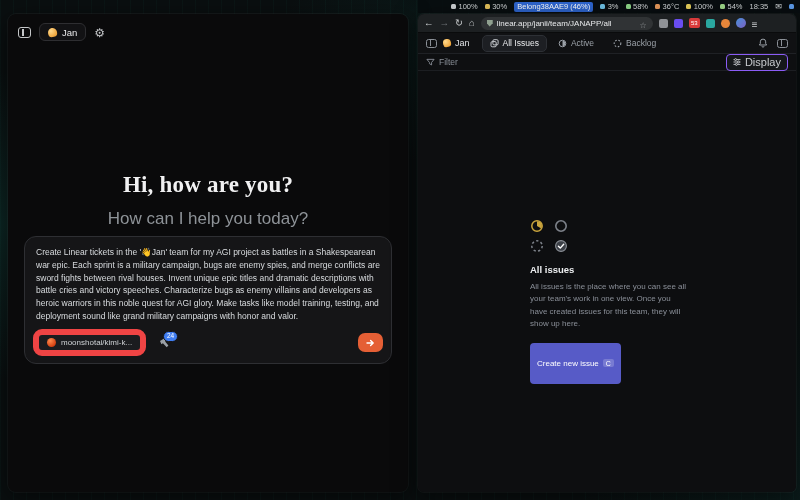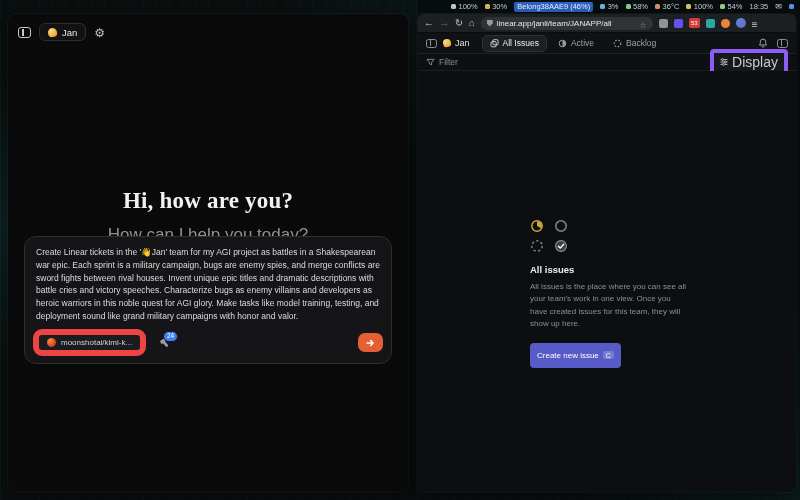--- a/index.html
+++ b/index.html
@@ -39,21 +39,21 @@
   .jan{ left:8px; top:14px; width:400px; height:478px; background:#0a0a0b; }
   .jan-header{ display:flex; align-items:center; gap:8px; padding:9px 10px; }
   .icon-panel{ position:relative; width:13px; height:11px; border:1.2px solid #c4c6c8; border-radius:3px; display:inline-block; }
   .icon-panel::before{ content:""; position:absolute; left:3.4px; top:1px; bottom:1px; width:1.2px; background:#c4c6c8; }
   .jan-pill{ display:inline-flex; align-items:center; gap:5px; border:1px solid #2e2e31;
              background:#121214; border-radius:6px; padding:2.5px 8px; font-size:9.5px; color:#e8e8ea; }
   .wave{ width:9px; height:9px; display:inline-block; border-radius:50% 50% 42% 42%;
          background:radial-gradient(circle at 35% 30%, #ffd98c, #eda43b 75%); transform:rotate(-12deg); }
   .icon-gear::before{ content:"⚙"; font-size:12px; color:#bfc1c4; }
 
-  .jan-hero{ position:absolute; left:0; right:0; top:174px; text-align:center; }
+  .jan-hero{ position:absolute; left:0; right:0; top:158px; text-align:center; }
   .jan-hero h1{ font-family:"Liberation Serif","DejaVu Serif",serif; font-size:23px; font-weight:600; color:#f1f1f2; letter-spacing:0.2px; }
   .jan-hero p{ margin-top:11px; font-size:17px; color:#8e9398; }
 
   .jan-card{ position:absolute; left:16px; width:368px; top:222px; height:128px;
              background:#151517; border:1px solid #2e2f33; border-radius:12px; }
   .jan-card-text{ padding:9px 11px; font-size:8.5px; line-height:1.5; color:#d9dcdf; }
   .jan-controls{ position:absolute; left:8px; right:8px; bottom:7px; display:flex; align-items:center; gap:10px; }
   .model-pill{ display:inline-flex; align-items:center; gap:5px; border:6px solid #ef4444;
                background:#1b1c1f; border-radius:9px; padding:3px 8px; font-size:8px; color:#cfd2d5; }
   .model-logo{ width:9px; height:9px; border-radius:50%;
@@ -93,31 +93,31 @@
   .ltabs{ display:flex; gap:3px; margin-left:6px; }
   .ltab{ display:inline-flex; align-items:center; gap:4px; padding:2.5px 7px; border-radius:5px;
          font-size:8.5px; color:#9ba1a8; border:1px solid transparent; }
   .ltab.active{ background:#1d1f23; border-color:#2d3035; color:#e9ebed; }
   .lhead-right{ margin-left:auto; display:flex; align-items:center; gap:9px; }
 
   .lfilter{ height:17px; background:#0e0f11; border-bottom:1px solid #1c1e22;
             display:flex; align-items:center; padding:0 8px; }
   .filter-left{ display:inline-flex; align-items:center; gap:4px; font-size:8.5px; color:#8a8f98; }
   .display-pill{ margin-left:auto; display:inline-flex; align-items:center; gap:4px;
-                 border:4px solid #8b5cf6; background:#16181b; border-radius:4px;
-                 padding:1.5px 6px; font-size:14px; color:#c7cace; }
+                 border:1px solid #8b5cf6; background:#16181b; border-radius:4px;
+                 padding:1.5px 6px; font-size:11px; color:#c7cace; }
 
   .lcontent{ position:relative; height:421px; background:#0d0e10; }
   .empty{ position:absolute; left:112px; top:148px; width:160px; }
   .empty-icons{ display:grid; grid-template-columns:15px 15px; gap:6px 9px; margin-bottom:11px; }
   .empty-title{ font-size:9.5px; font-weight:700; color:#edeff1; margin-bottom:6px; }
   .empty-desc{ font-size:8px; line-height:1.55; color:#8a8f98; margin-bottom:12px; }
   .empty-actions{ display:flex; gap:6px; }
   .btn-primary{ display:inline-flex; align-items:center; gap:4px; background:#575bc7; color:#fff;
-                border:none; border-radius:4px; padding:8px 7px; font-size:8px; cursor:pointer; }
+                border:none; border-radius:4px; padding:16px 7px; font-size:8px; cursor:pointer; }
   .key-hint{ background:rgba(255,255,255,0.2); border-radius:2px; padding:0.5px 3px; font-size:7px; }
   .btn-secondary{ background:#24262b; color:#cdd0d4; border:none; border-radius:4px;
                   padding:3.5px 8px; font-size:8px; cursor:pointer; }
 </style>
 </head>
 <body>
 
 <div class="desktop">
 
   <div class="statusbar">

